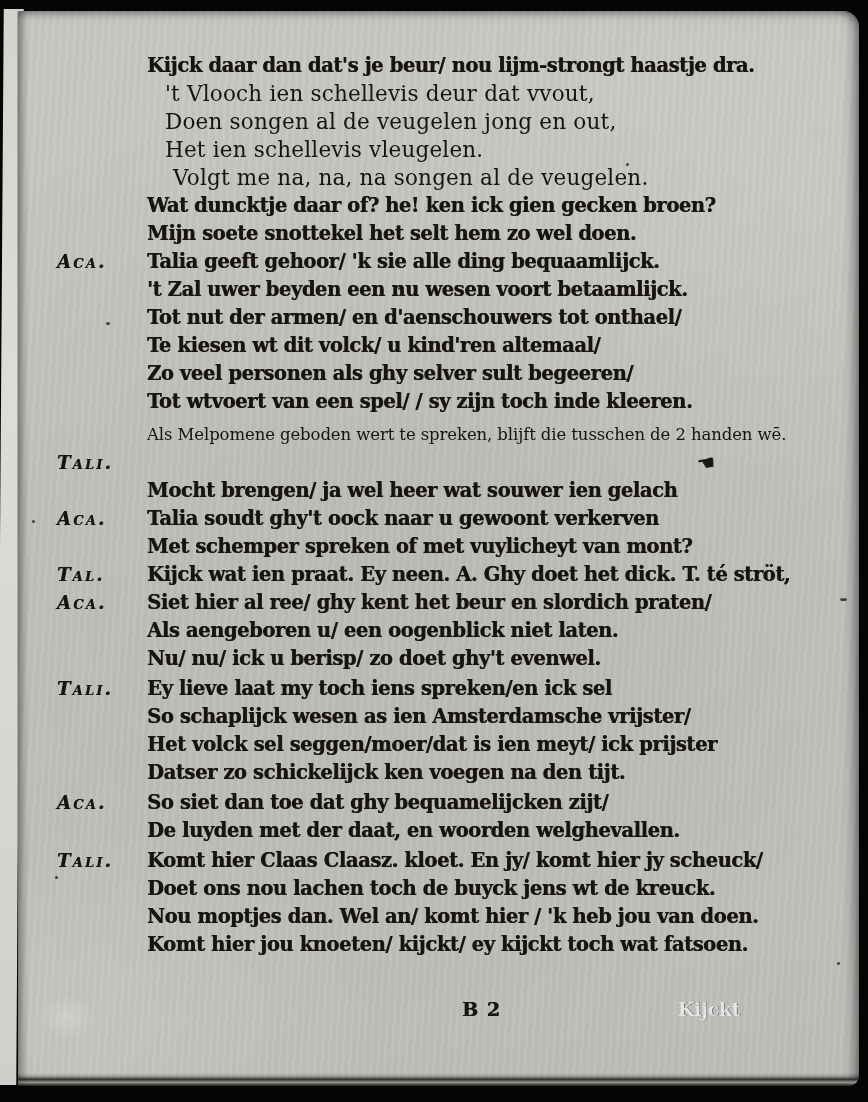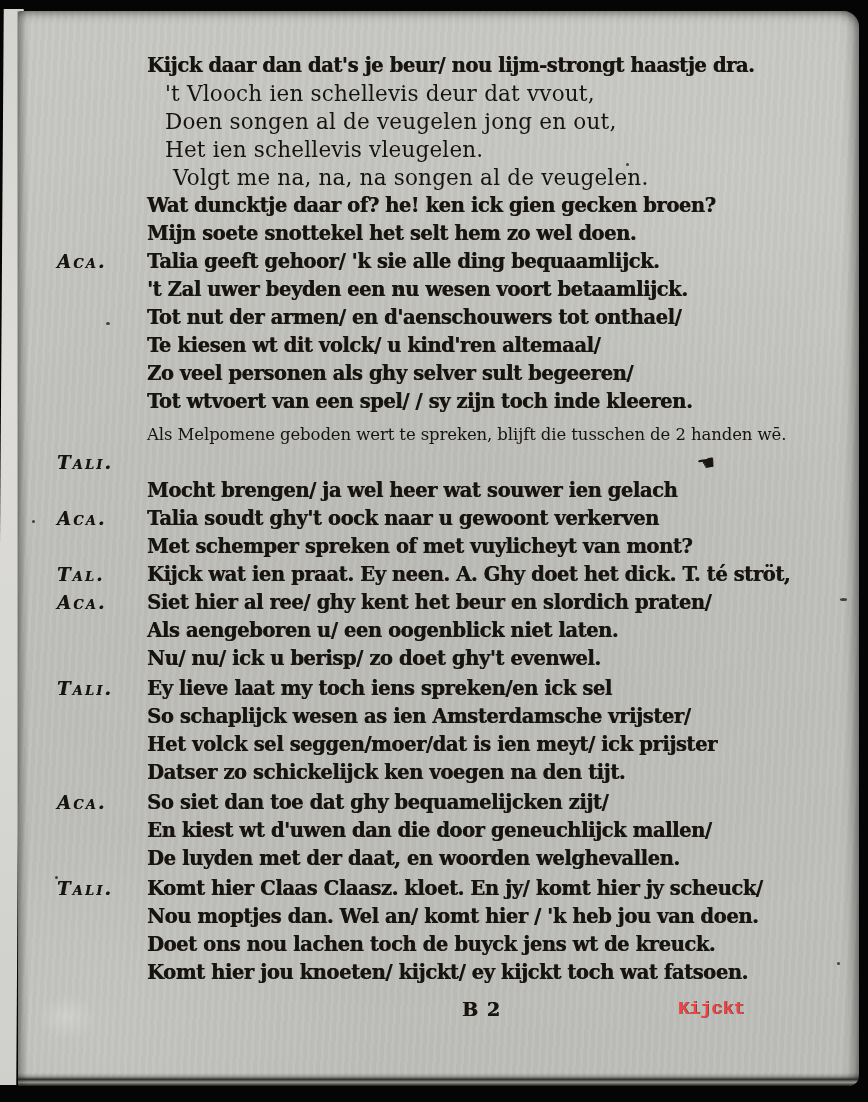--- a/index.html
+++ b/index.html
@@ -40,22 +40,22 @@
   .style-stage{font-weight:400;font-size:16.5px;letter-spacing:-0.1px;}
   .indent-1{padding-left:108px;}
   .indent-2{padding-left:116px;}
   .speaker{position:absolute;left:0;top:0;font-weight:700;font-size:18px;
         font-variant:small-caps;letter-spacing:2.2px;line-height:28px;
         text-shadow:0.4px 0 0 rgba(23,19,15,0.8);font-style:italic;}
   .manicule{position:absolute;left:640px;top:2px;font-family:"DejaVu Sans",sans-serif;
         font-size:20px;line-height:24px;transform:rotate(-8deg);color:#1a150f;}
   .footer-sig{position:absolute;left:462px;top:998px;color:#17130f;font-weight:700;
         font-size:19px;letter-spacing:1px;text-shadow:0.5px 0 0 rgba(23,19,15,0.85);}
-  .footer-catch{position:absolute;left:678px;top:998px;color:#ef4444;font-weight:700;
-        font-size:19px;letter-spacing:-0.3px;text-shadow:0.5px 0 0 rgba(23,19,15,0.85);font-family:Liberation Mono, monospace;}
+  .footer-catch{position:absolute;left:678px;top:998px;color:#e5e5e5;font-weight:700;
+        font-size:19px;letter-spacing:-0.3px;text-shadow:0.5px 0 0 rgba(23,19,15,0.85);}
 </style>
 </head>
 <body>
 
 <div class="stage">
   <div class="neighbor"></div>
   <div class="page">
     <div class="page-bottom-edge"></div>
   </div>
   <div class="crease-shadow"></div>
@@ -199,41 +199,36 @@
     <span>Datser zo schickelijck ken voegen na den tijt.</span>
     
   </div>
       <div class="line style-blackletter indent-0" style="margin-top: 2px;">
     <span class="speaker">Aca.</span>
     <span>So siet dan toe dat ghy bequamelijcken zijt/</span>
     
   </div>
       <div class="line style-blackletter indent-0">
     <span class="speaker"></span>
-    <span>En kiest wt d'uwen dan die door geneuchlijck mallen/</span>
-    
-  </div>
-      <div class="line style-blackletter indent-0">
-    <span class="speaker"></span>
     <span>De luyden met der daat, en woorden welghevallen.</span>
     
   </div>
       <div class="line style-blackletter indent-0" style="margin-top: 2px;">
     <span class="speaker">Tali.</span>
     <span>Komt hier Claas Claasz. kloet. En jy/ komt hier jy scheuck/</span>
     
   </div>
       <div class="line style-blackletter indent-0">
     <span class="speaker"></span>
+    <span>Doet ons nou lachen toch de buyck jens wt de kreuck.</span>
+    
+  </div>
+      <div class="line style-blackletter indent-0">
+    <span class="speaker"></span>
     <span>Nou moptjes dan. Wel an/ komt hier / 'k heb jou van doen.</span>
-    
-  </div>
-      <div class="line style-blackletter indent-0">
-    <span class="speaker"></span>
-    <span>Doet ons nou lachen toch de buyck jens wt de kreuck.</span>
     
   </div>
       <div class="line style-blackletter indent-0">
     <span class="speaker"></span>
     <span>Komt hier jou knoeten/ kijckt/ ey kijckt toch wat fatsoen.</span>
     
   </div>
     </div>
 
   <div class="footer-sig">B 2</div>

